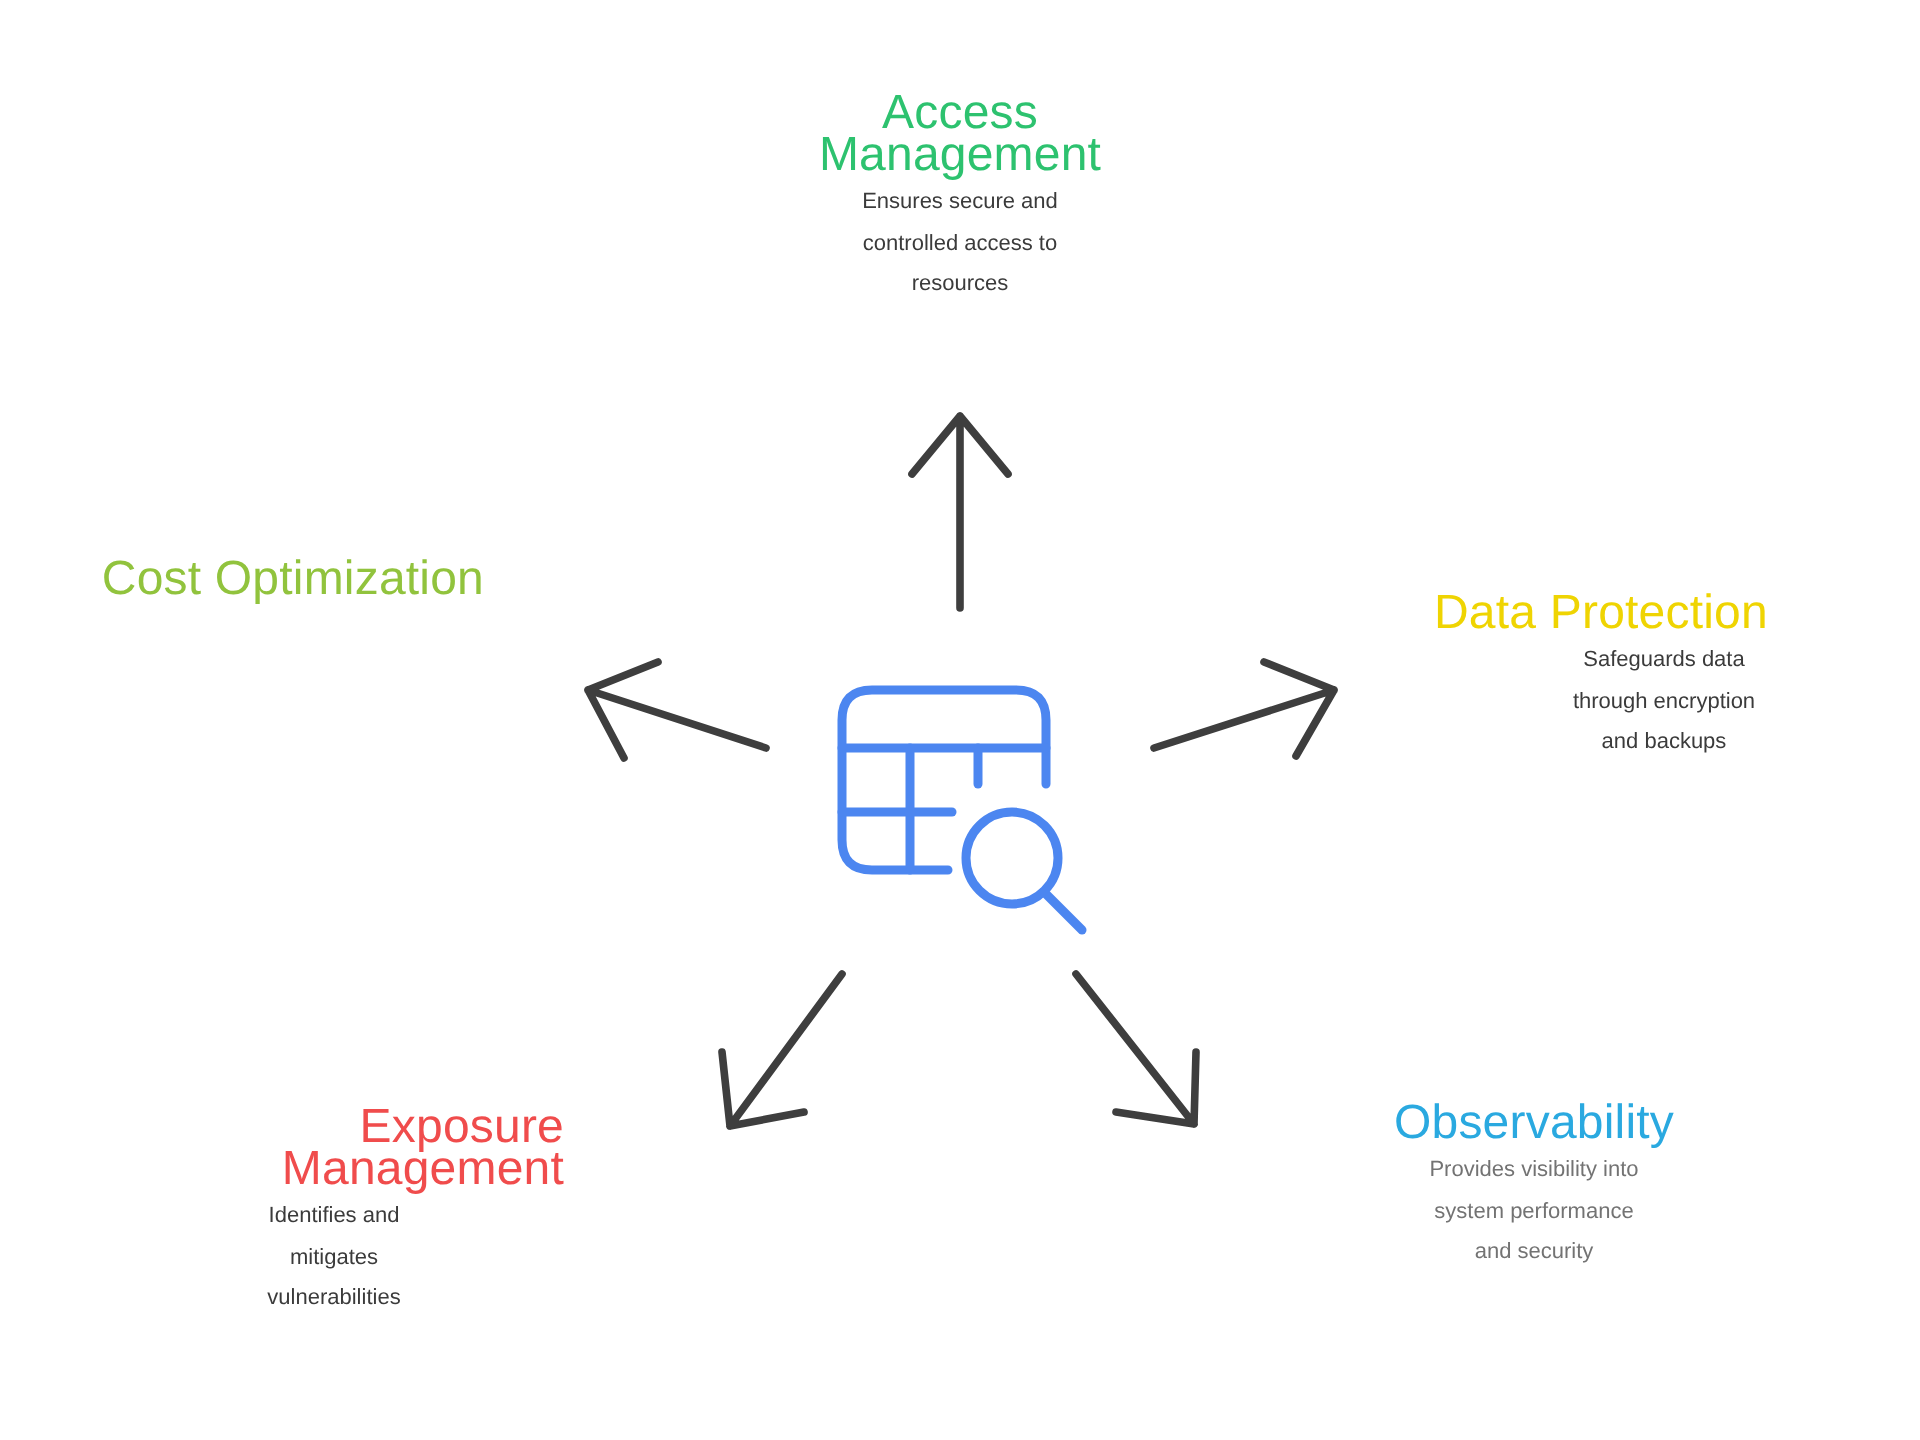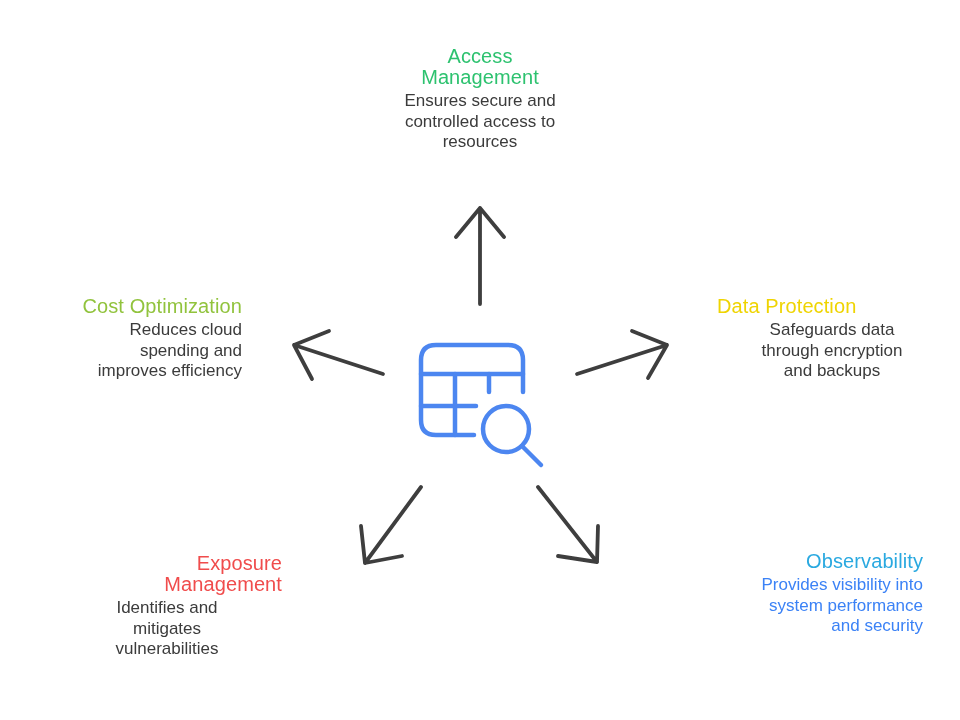--- a/index.html
+++ b/index.html
@@ -20,64 +20,64 @@
     left: 0;
     top: 0;
     width: 960px;
     height: 720px;
   }
   .node {
     position: absolute;
   }
   .node-title {
     display: block;
-    font-size: 20px;
+    font-size: 24px;
     line-height: 21px;
     font-weight: 500;
     letter-spacing: 0.1px;
     white-space: pre-line;
   }
   .node-desc {
     display: block;
     margin-top: 3px;
-    font-size: 17px;
+    font-size: 11px;
     line-height: 20.5px;
     font-weight: 400;
     white-space: pre-line;
   }
   .pos-top {
     left: 480px;
     top: 46px;
     width: 280px;
     transform: translateX(-50%);
     text-align: center;
   }
   .pos-left {
     right: 718px;
-    top: 296px;
+    top: 279px;
     width: 230px;
     text-align: right;
   }
   .pos-right {
     left: 717px;
     top: 296px;
     width: 230px;
     text-align: left;
   }
   .pos-bottom-left {
     right: 678px;
     top: 553px;
     width: 230px;
     text-align: right;
   }
   .pos-bottom-right {
-    left: 683px;
+    left: 647px;
     top: 551px;
     width: 240px;
-    text-align: right;
+    text-align: center;
   }
 </style>
 </head>
 <body>
 
 <div id="canvas">
 
   <svg id="diagram-svg" viewBox="0 0 960 720">
 
     <g fill="none" stroke-width="3.8" stroke-linecap="round" stroke-linejoin="round" stroke="#3e3e3e">
@@ -102,40 +102,37 @@
   <div class="node pos-top">
     <span class="node-title" style="color: rgb(45, 194, 111);">Access
 Management</span>
     <span class="node-desc" style="color: rgb(59, 59, 59);">Ensures secure and
 controlled access to
 resources</span>
   </div>
 
   <div class="node pos-left">
     <span class="node-title" style="color: rgb(145, 195, 61);">Cost Optimization</span>
-    <span class="node-desc" style="color: rgb(59, 59, 59);">Reduces cloud
-spending and
-improves efficiency</span>
   </div>
 
   <div class="node pos-right">
     <span class="node-title" style="color: rgb(239, 212, 2);">Data Protection</span>
     <span class="node-desc" style="color: rgb(59, 59, 59); text-align: center;">Safeguards data
 through encryption
 and backups</span>
   </div>
 
   <div class="node pos-bottom-left">
     <span class="node-title" style="color: rgb(240, 76, 76);">Exposure
 Management</span>
     <span class="node-desc" style="color: rgb(59, 59, 59); text-align: center;">Identifies and
 mitigates
 vulnerabilities</span>
   </div>
 
   <div class="node pos-bottom-right">
     <span class="node-title" style="color: rgb(42, 169, 224);">Observability</span>
-    <span class="node-desc" style="color: #3b82f6;">Provides visibility into
+    <span class="node-desc" style="color: #737373;">Provides visibility into
 system performance
 and security</span>
   </div>
 
 </div>
 
 </body></html>

